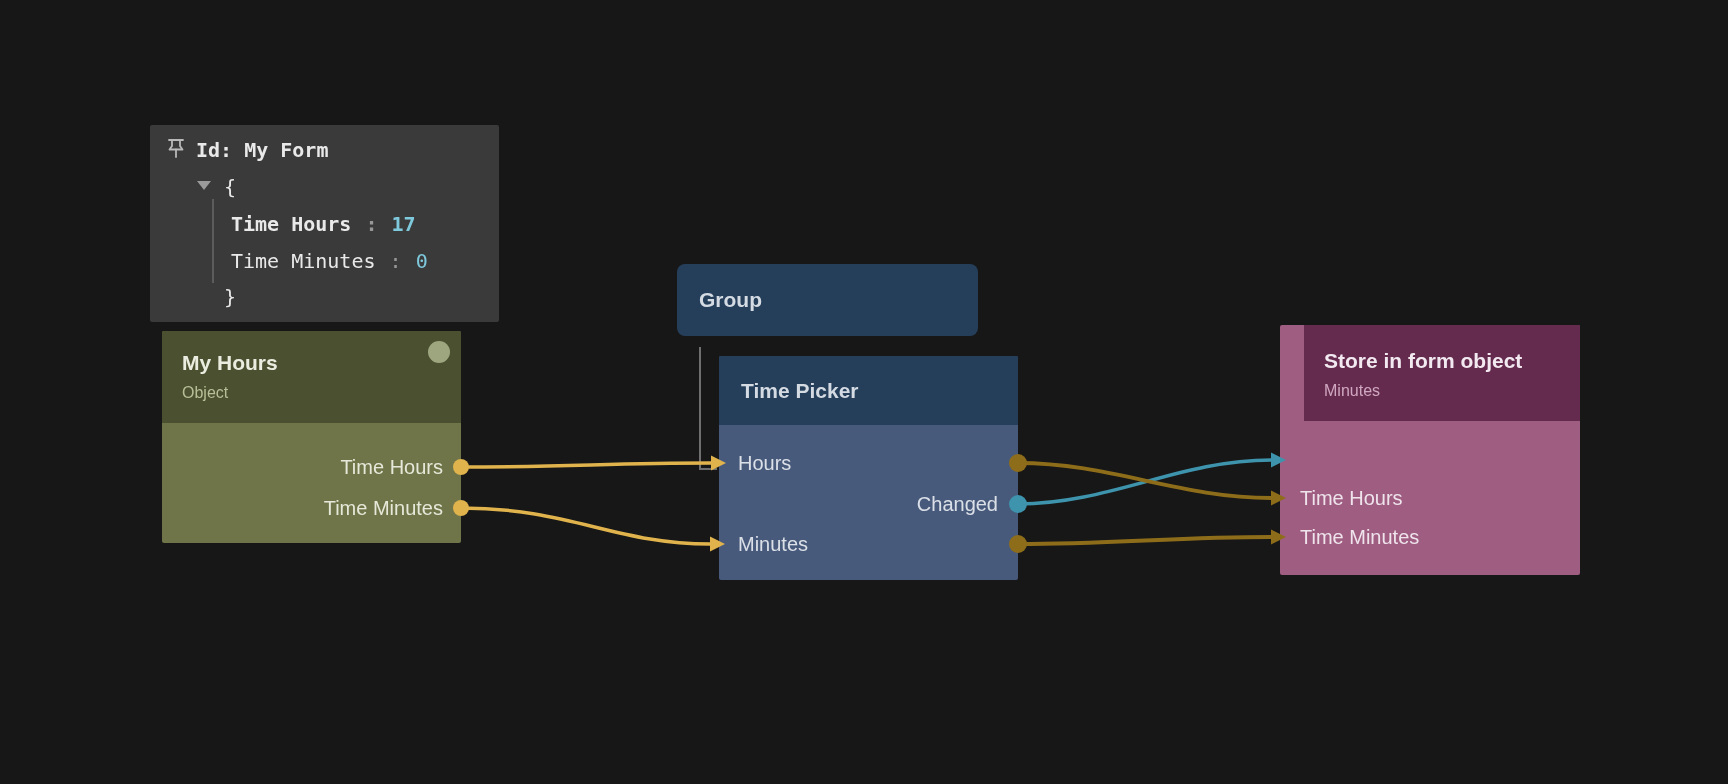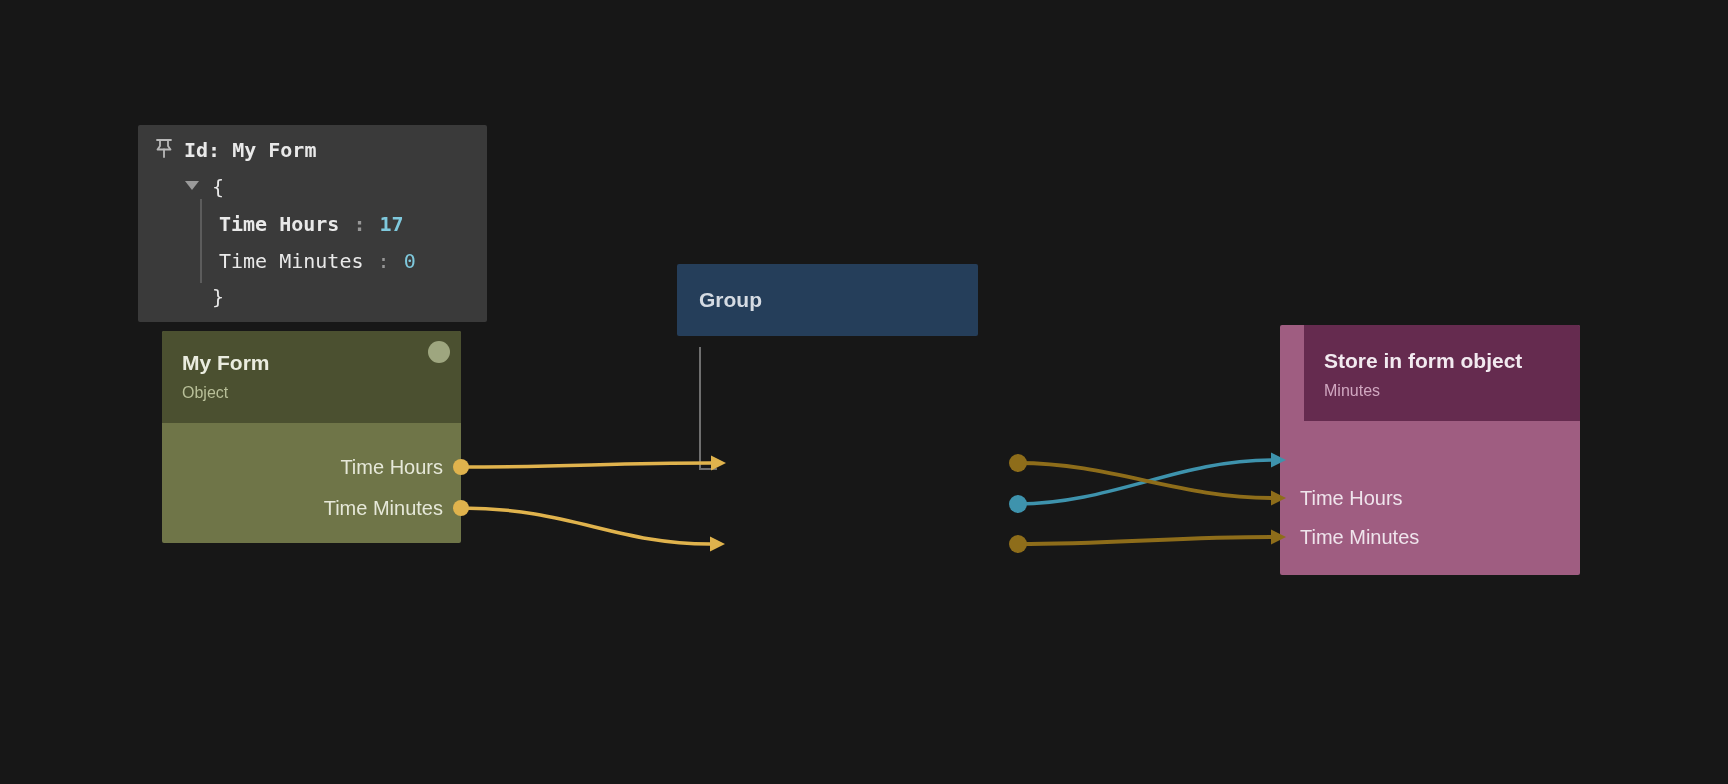--- a/index.html
+++ b/index.html
@@ -3,21 +3,21 @@
 <meta charset="utf-8">
 <style>
   html,body{margin:0;padding:0;background:#000;}
   .canvas{
     position:relative;width:1728px;height:784px;overflow:hidden;
     background:var(--bg,#171717);
     font-family:"Liberation Sans",sans-serif;
   }
   
   .tooltip{
-    position:absolute;left:138px;top:125px;width:349px;height:197px;
+    position:absolute;left:150px;top:125px;width:349px;height:197px;
     background:var(--tooltip-bg,#3a3a3a);border-radius:2px;
     font-family:"DejaVu Sans Mono",monospace;font-size:20px;color:var(--tooltip-text,#e9e9e9);
   }
   .tt-line{position:absolute;white-space:pre;line-height:26px;}
   .tt-id{left:46px;top:12px;font-weight:bold;}
   .tt-brace{left:74px;color:var(--tooltip-text);}
   .tt-open{top:49px;}
   .tt-close{top:159px;}
   .tt-field{left:81px;}
   .tt-f0{top:86px;font-weight:bold;}
@@ -41,21 +41,21 @@
   
   .node-myform{left:162px;top:331px;width:299px;height:212px;background:var(--green-body,#6f7548);}
   .node-myform .node-header{height:92px;background:var(--green-header,#4b5030);padding:17px 0 0 20px;}
   .node-myform .node-title{color:var(--green-title,#eaecdf);}
   .node-myform .node-subtitle{color:var(--green-subtitle,#b8bf98);}
   .node-myform .port-row{color:var(--green-port-text,#e6e8d9);}
   .header-dot{position:absolute;right:11px;top:10px;width:22px;height:22px;border-radius:50%;
     background:var(--green-dot,#9ea67f);}
   
   .node-group{left:677px;top:264px;width:301px;height:72px;background:var(--blue-header,#253e5a);
-    display:flex;align-items:center;padding-left:22px;box-sizing:border-box;}
+    display:flex;align-items:center;padding-left:22px;box-sizing:border-box;border-radius:8px;}
   .node-group .node-title{color:var(--blue-title,#d5dbe3);}
   
   .node-timepicker{left:719px;top:356px;width:299px;height:224px;background:var(--blue-body,#485a7b);}
   .node-timepicker .node-header{height:69px;background:var(--blue-header,#253e5a);
     display:flex;align-items:center;padding-left:22px;}
   .node-timepicker .node-title{color:var(--blue-title,#d5dbe3);}
   .node-timepicker .port-row{color:var(--blue-port-text,#dbe0e8);}
   
   .node-store{left:1280px;top:325px;width:300px;height:250px;background:var(--plum-body,#9f5d81);}
   .node-store .node-header{height:96px;background:var(--plum-header,#652b4f);padding:21px 0 0 20px;margin-left:24px;}
@@ -83,32 +83,40 @@
     <div class="tt-caret" data-interactable="true"></div>
     <div class="tt-line tt-brace tt-open" data-interactable="false">{</div>
     <div class="tt-treeline" data-interactable="false"></div>
     <div class="tt-line tt-field tt-f0" data-interactable="false"><span data-interactable="false">Time Hours</span><span class="tt-sep" data-interactable="false"> <span>:</span> </span><span class="tt-value" data-interactable="false">17</span></div>
     <div class="tt-line tt-field tt-f1" data-interactable="false"><span data-interactable="false">Time Minutes</span><span class="tt-sep" data-interactable="false"> <span>:</span> </span><span class="tt-value" data-interactable="false">0</span></div>
     <div class="tt-line tt-brace tt-close" data-interactable="false">}</div>
   </div>
 
   <div class="node node-myform" data-interactable="true">
     <div class="node-header" data-interactable="true">
-      <div class="node-title" data-interactable="false">My Form</div>
+      <div class="node-title" data-interactable="false">My Hours</div>
       <div class="node-subtitle" data-interactable="false">Object</div>
       <div class="header-dot" data-interactable="false"></div>
     </div>
     <div class="port-row port-right" style="top:123px;" data-interactable="true">Time Hours</div>
     <div class="port-row port-right" style="top:164px;" data-interactable="true">Time Minutes</div>
   </div>
 
   <div class="node node-group" data-interactable="true">
     <div class="node-title" data-interactable="false">Group</div>
   </div>
 
+  <div class="node node-timepicker" data-interactable="true">
+    <div class="node-header" data-interactable="true">
+      <div class="node-title" data-interactable="false">Time Picker</div>
+    </div>
+    <div class="port-row port-left" style="top:94px;padding-left:19px;" data-interactable="true">Hours</div>
+    <div class="port-row port-right" style="top:135px;padding-right:20px;" data-interactable="true">Changed</div>
+    <div class="port-row port-left" style="top:175px;padding-left:19px;" data-interactable="true">Minutes</div>
+  </div>
 
   <div class="node node-store" data-interactable="true">
     <div class="node-header" data-interactable="true">
       <div class="node-title" data-interactable="false">Store in form object</div>
       <div class="node-subtitle" data-interactable="false">Minutes</div>
     </div>
     <div class="port-row port-left" style="top:160px;" data-interactable="true">Time Hours</div>
     <div class="port-row port-left" style="top:199px;" data-interactable="true">Time Minutes</div>
   </div>
 

